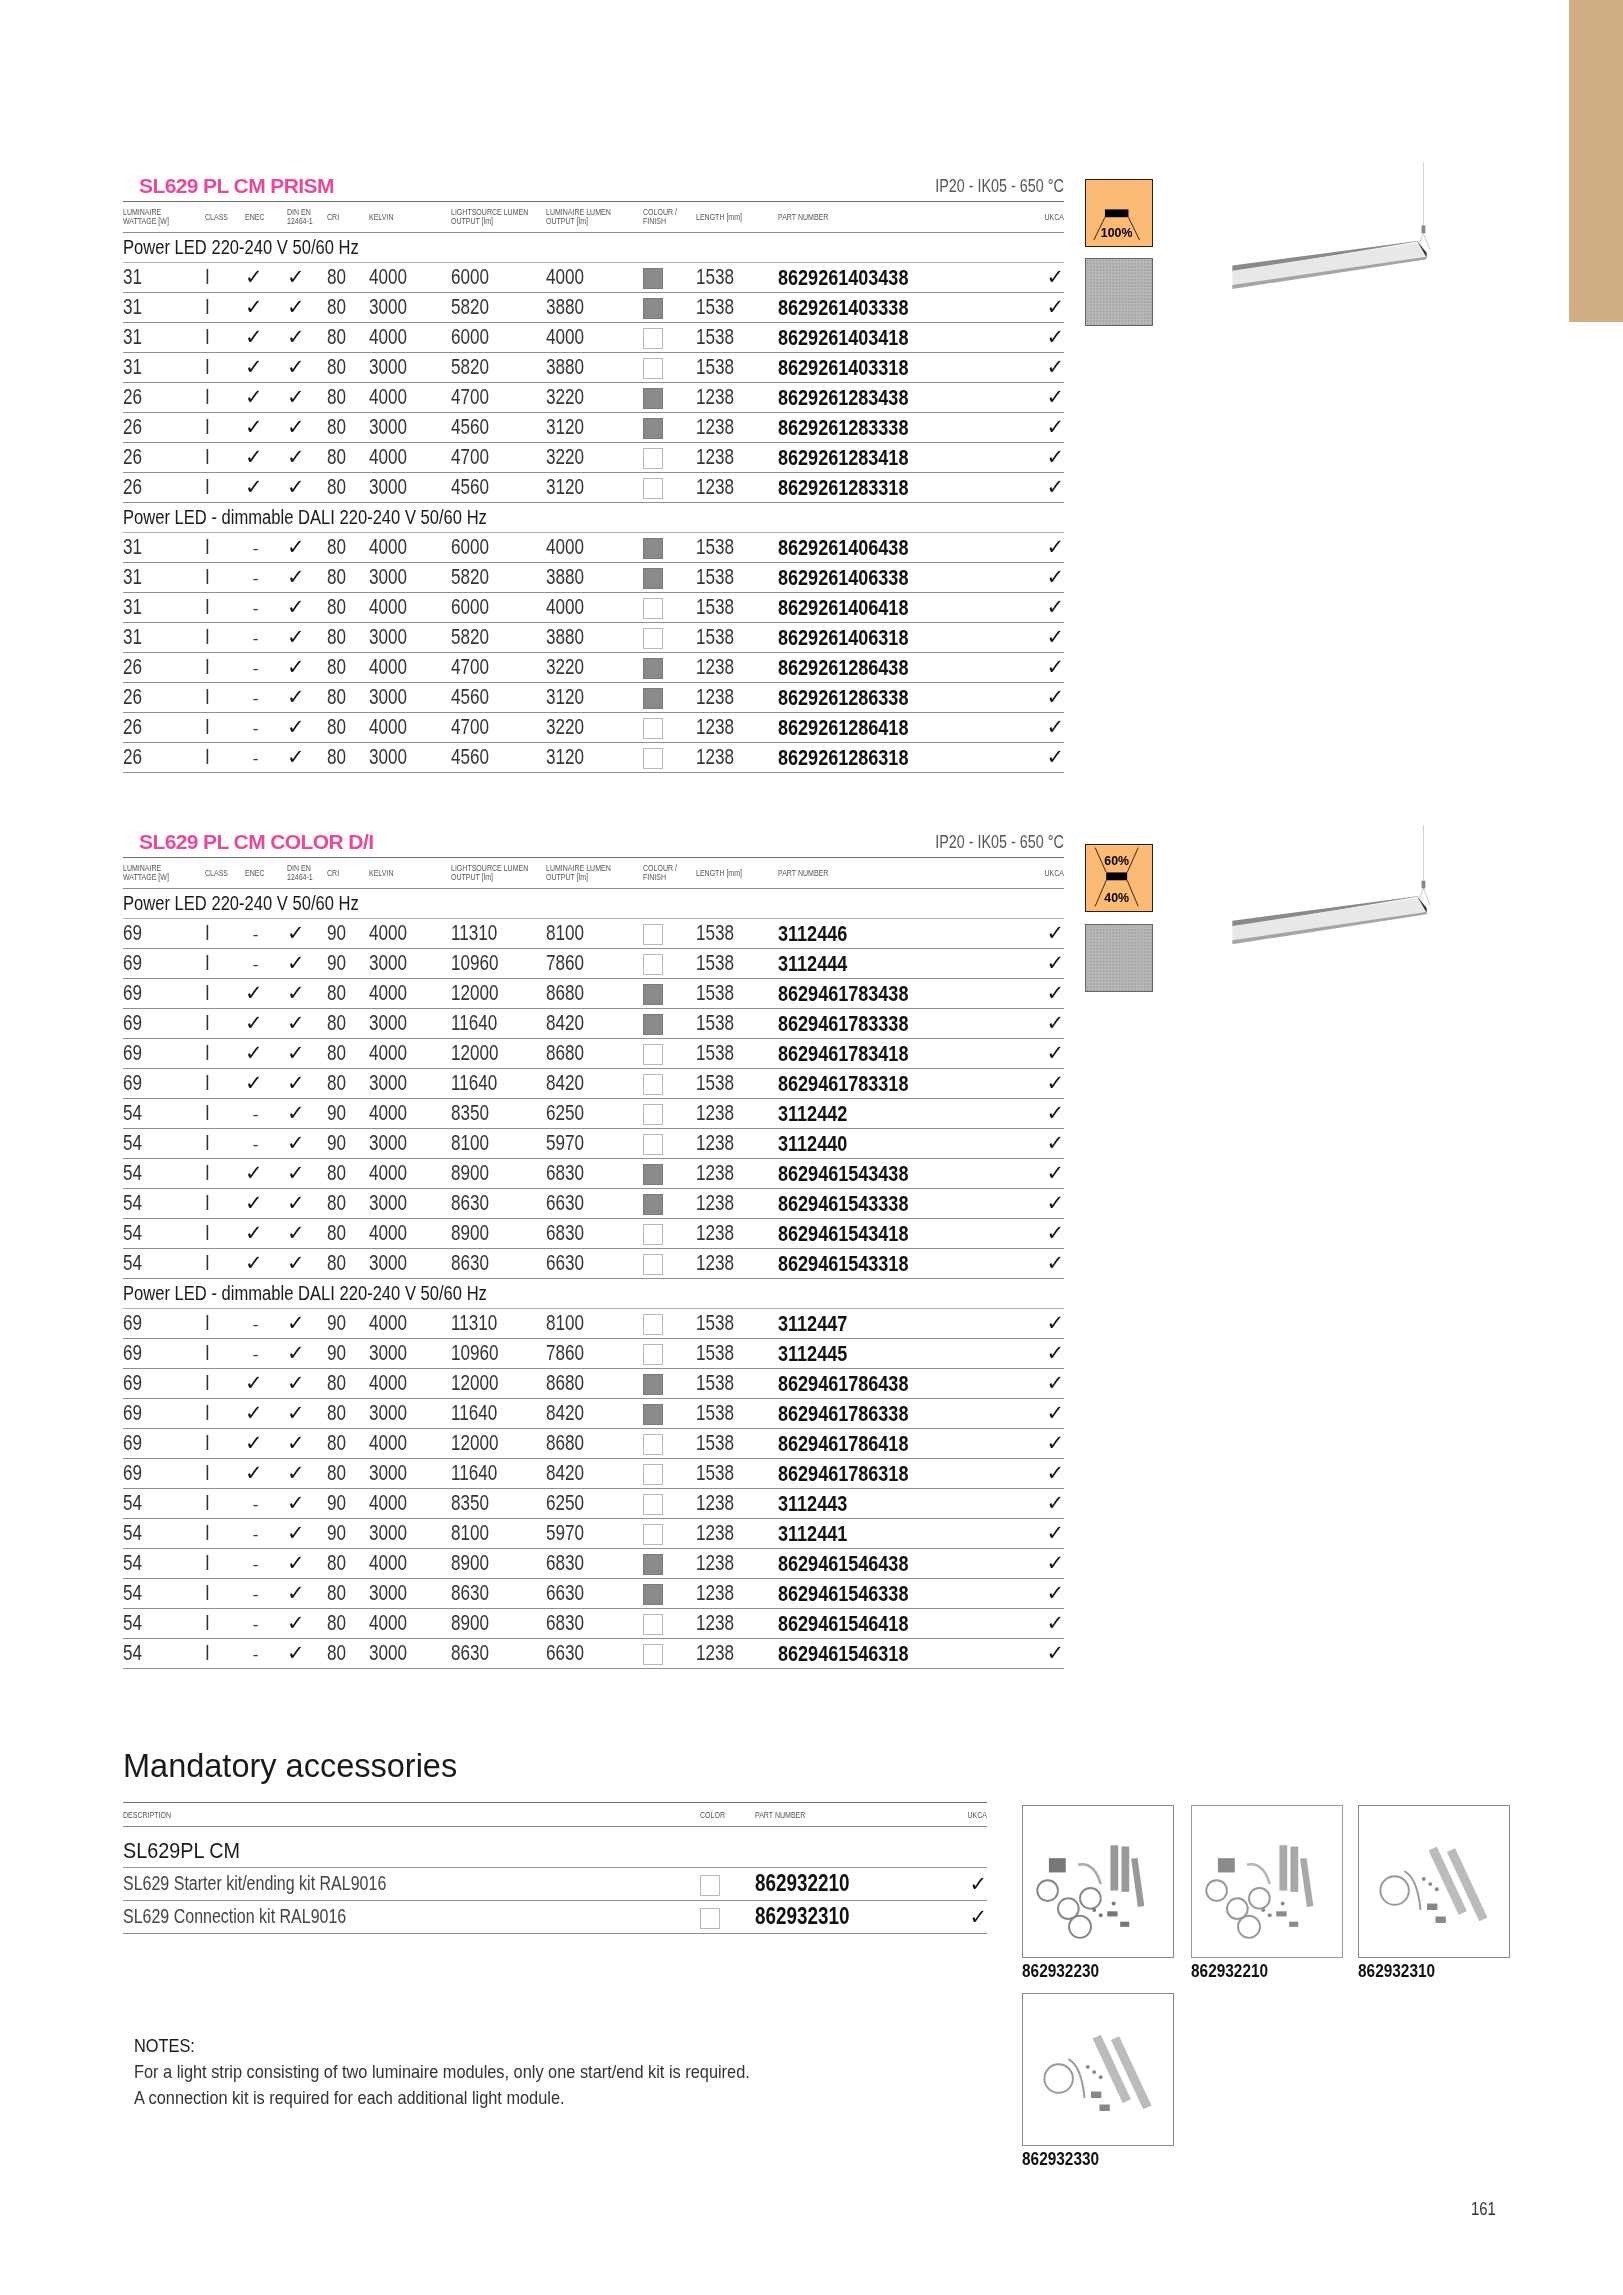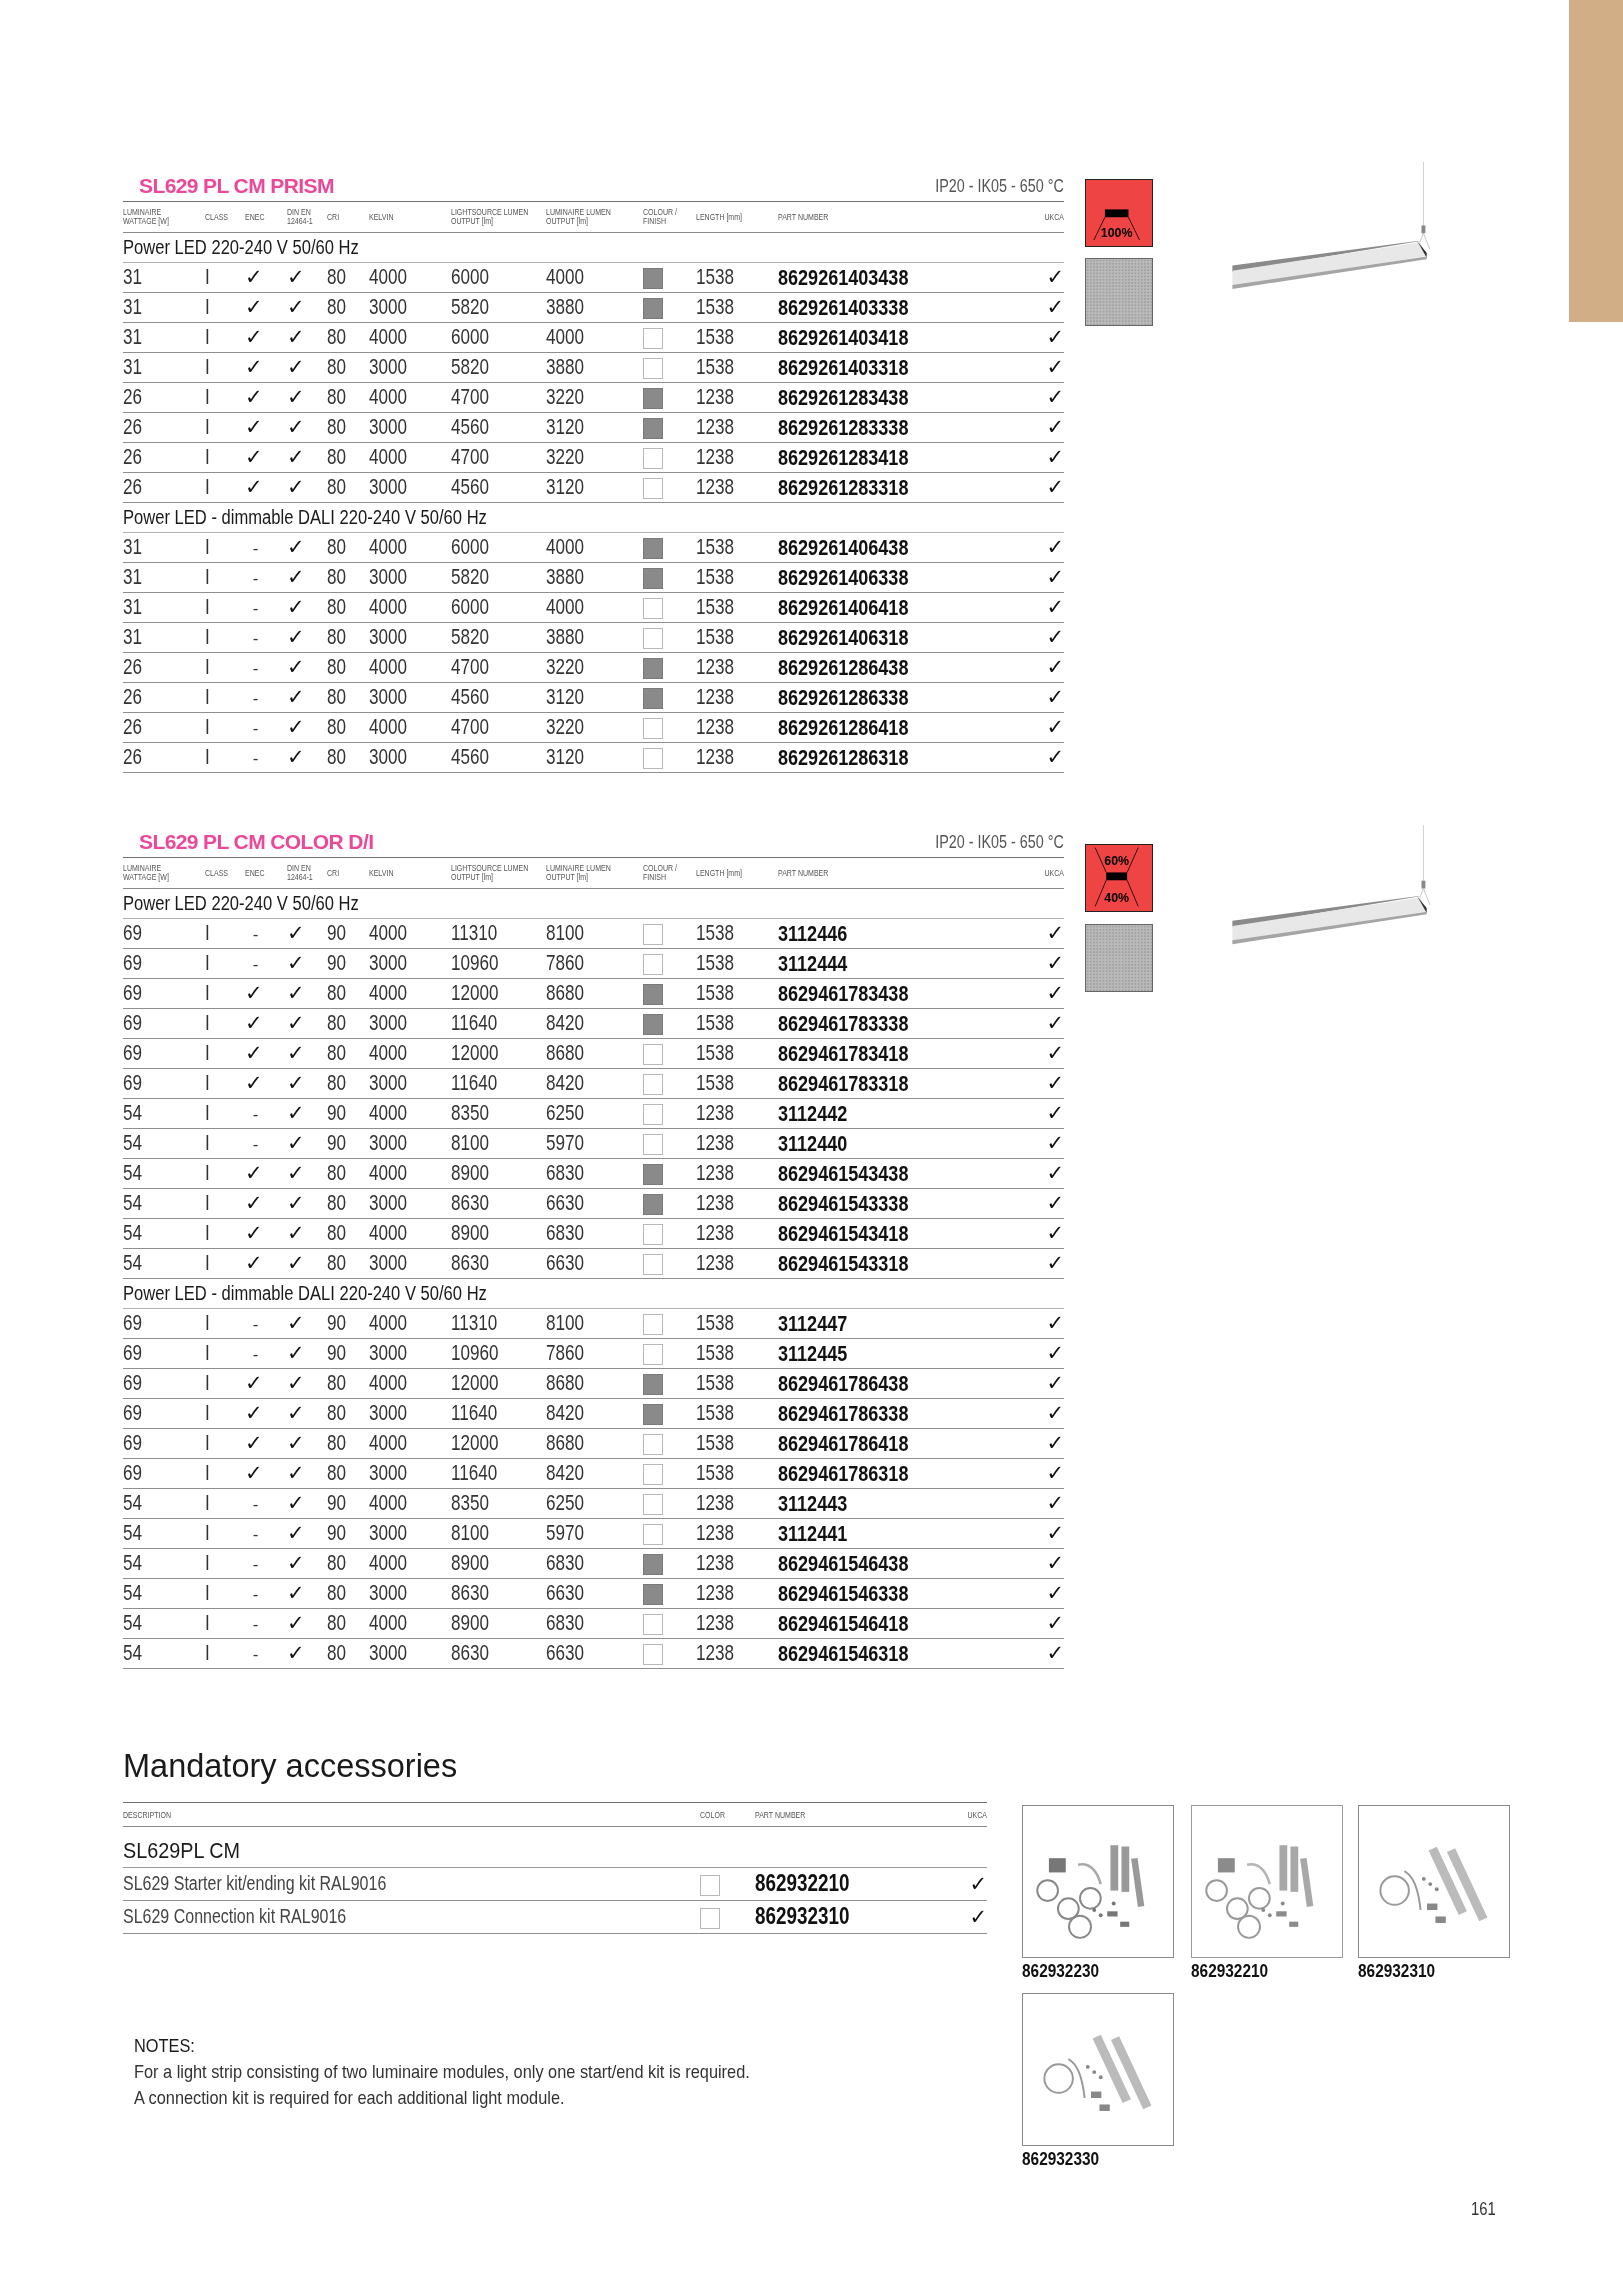--- a/index.html
+++ b/index.html
@@ -20,21 +20,21 @@
   .data-row td.c span { display:inline-block; transform:scaleX(0.8); transform-origin:left center; font-weight:300; }
   .data-row td.pn span { display:inline-block; transform:scaleX(0.82); transform-origin:left center; font-weight:bold; color:#111; font-size:22px; }
   .check { font-size:21px; color:#111; }
   .dash { font-size:17px; color:#333; padding-left:7.8px; }
   .swatch { display:inline-block; width:19.5px; height:21px; border:1.3px solid #9a9a9a; box-sizing:border-box; vertical-align:middle; }
   .swatch.grey { background:#8a8a8a; border-color:#7a7a7a; }
   .swatch.white { background:#ffffff; border-color:#b8b8b8; }
   .swatch.metal { background:linear-gradient(135deg,#d8d8d8 0%,#9a9a9a 50%,#cfcfcf 100%); border-color:#8a8a8a; }
   .ukca { text-align:right; }
 
-  .beam-icon { position:absolute; width:68px; height:68px; border:1.9px solid #222; box-sizing:border-box; background:#ef4444; }
+  .beam-icon { position:absolute; width:68px; height:68px; border:1.9px solid #222; box-sizing:border-box; background:#fdba74; }
   .finish-swatch { position:absolute; width:68px; height:68px; border:1.9px solid #666; box-sizing:border-box;
      background-color:#b9b9b9;
      background-image: radial-gradient(#9f9f9f 0.6px, transparent 0.8px);
      background-size:3.2px 3.2px; }
   .luminaire-img { position:absolute; }
 
   .acc-title { position:absolute; left:123px; top:1748px; font-size:32.5px; color:#1a1a1a; }
   table.acc { position:absolute; left:123px; top:1802px; width:864px; border-collapse:collapse; table-layout:fixed; }
   table.acc thead th { font-weight:normal; font-size:9px; color:#555; text-align:left; height:23.4px; padding:0; border-top:1.9px solid #707070; border-bottom:1.9px solid #8a8a8a; }
   table.acc thead th span { display:inline-block; transform:scaleX(0.78); transform-origin:left center; }

